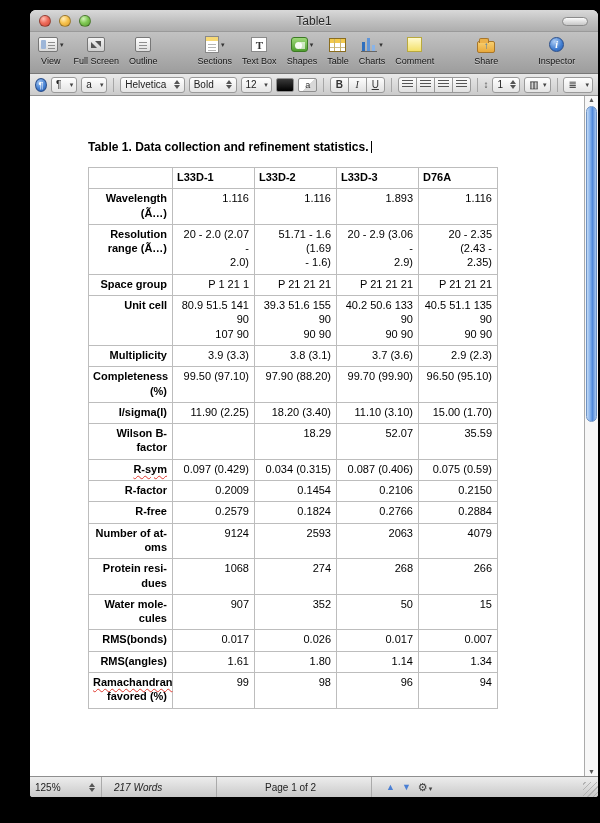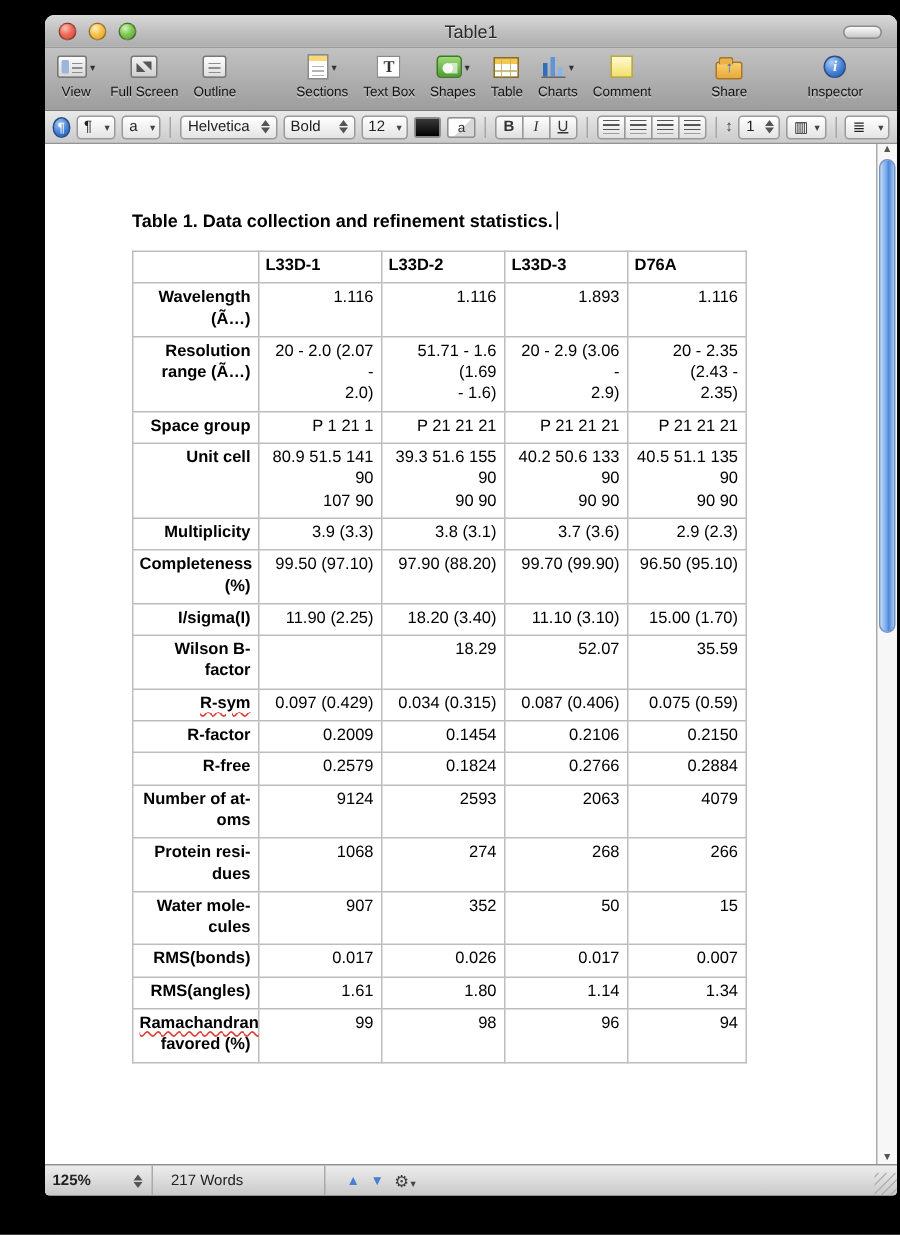--- a/index.html
+++ b/index.html
@@ -146,22 +146,22 @@
   .sb-up { top:0; } .sb-down { bottom:1px; }
   .thumb { position:absolute; left:1px; width:11px; top:10px; height:316px; border-radius:6px;
            border:1px solid #6f93c4;
            background:linear-gradient(to right,#c3daf6,#73a6ea 45%,#4f88da 60%,#a5c6f1); }
 
   
   .statusbar { height:21px; background:linear-gradient(#ededed,#c9c9c9);
                border-top:1px solid #8f8f8f; display:flex; align-items:center;
                font-size:10px; color:#222; position:relative; }
   .seg { height:100%; display:flex; align-items:center; border-right:1px solid #aaa; }
-  .seg.zoom { width:72px; padding:0 5px; justify-content:space-between;font-weight:bold; }
-  .seg.words { width:115px; padding-left:12px; }
+  .seg.zoom { width:72px; padding:0 5px; justify-content:space-between; }
+  .seg.words { width:115px; padding-left:12px;font-style:italic; }
   .seg.page { width:155px; padding-left:48px; }
   .seg.nav { border-right:none; padding-left:14px; gap:7px; }
   .tri-up, .tri-down { font-size:9px; color:#4a7fd4; }
   .gear { font-size:11px; color:#3c3c3c; }
   .grip { position:absolute; right:0; bottom:0; width:15px; height:15px;
           background:repeating-linear-gradient(315deg, transparent 0 3px, #b3b3b3 3px 4px); }
 </style>
 </head>
 <body>
 
@@ -480,20 +480,23 @@
   </div>
 
   <div class="statusbar">
     <div class="seg zoom">
       <span>125%</span>
       <span class="ud"></span>
     </div>
     <div class="seg words">
       <span>217 Words</span>
     </div>
+    <div class="seg page">
+      <span>Page 1 of 2</span>
+    </div>
     <div class="seg nav">
       <span class="tri-up">▲</span>
       <span class="tri-down">▼</span>
       <span class="gear">⚙<span class="ddv">▾</span></span>
     </div>
     <div class="grip"></div>
   </div>
 
 </div>
 

